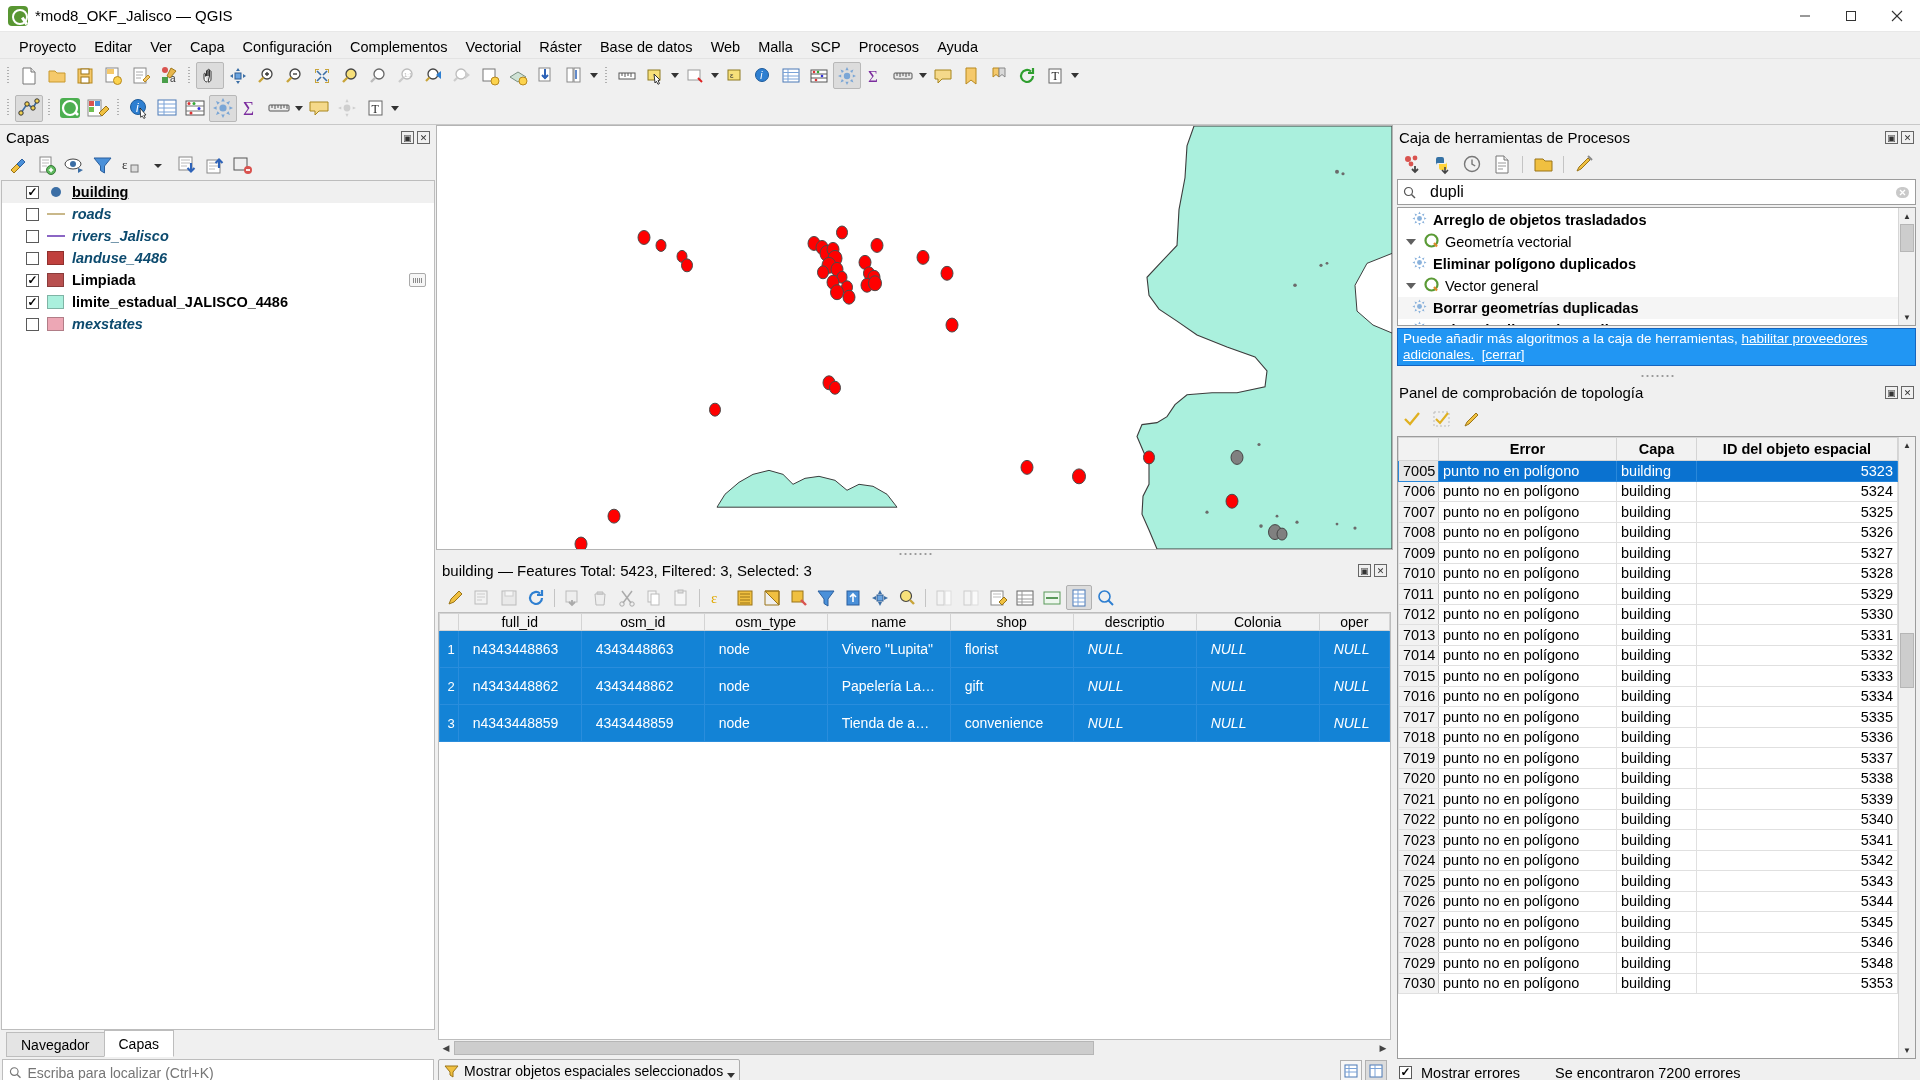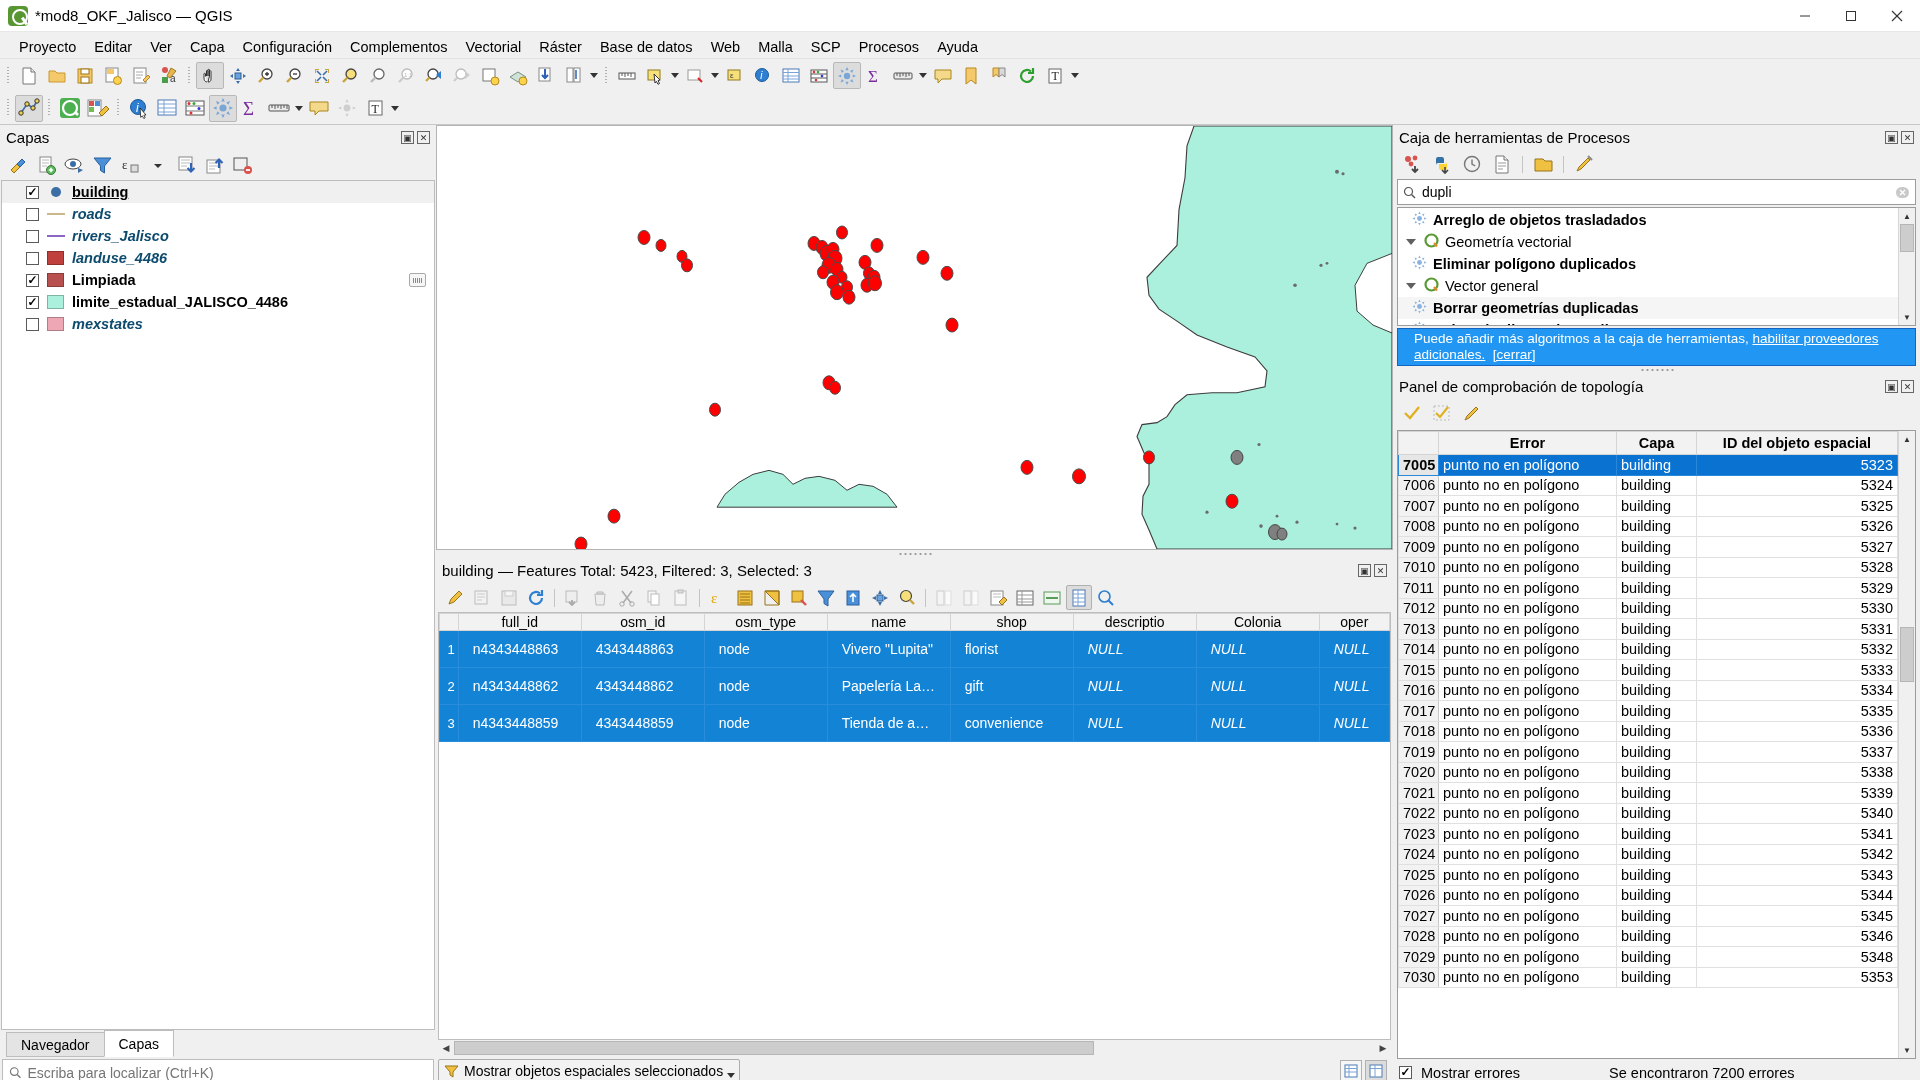--- a/index.html
+++ b/index.html
@@ -117,52 +117,52 @@
   .arb{width:22px;height:22px;border:1px solid #b0b0b0;background:#f6f6f6;display:flex;align-items:center;justify-content:center;}
   .arb.sel{background:#dcdcdc;}
   
   .rightpanel{ width:527px; flex:0 0 527px; display:flex; flex-direction:column; background:#f0f0f0;}
   .proc-toolbar{ height:29px; display:flex;align-items:center;gap:2px;padding-left:5px;}
   .ptb{ width:28px;height:25px;display:flex;align-items:center;justify-content:center;flex:0 0 auto;}
   .ptb.sep{width:9px;}
   .ptb.sep:after{content:"";width:1px;height:17px;background:#c4c4c4;}
   .searchbox{ height:26px;margin:0 4px; background:#fff;border:1px solid #9c9c9c;
               display:flex;align-items:center;padding:0 5px;gap:6px;}
-  .searchbox input{border:0;outline:0;font-size:14px;font-family:inherit;flex:1;background:transparent;}
+  .searchbox input{border:0;outline:0;font-size:16px;font-family:inherit;flex:1;background:transparent;margin-left:8px;}
   .algolist{ background:#fff;border:1px solid #9c9c9c;margin:2px 4px 0 4px;flex:0 0 119px;
              display:flex; overflow:hidden;}
   .algo-inner{flex:1; padding-top:1px;}
   .arow{ height:22px; display:flex;align-items:center;gap:6px;font-size:14.5px;padding-left:6px;}
   .arow.hl{ background:#f5f5f5;}
   .arow.ind1{ padding-left:14px;font-weight:bold;}
   .arow.ind0{ padding-left:8px;}
   .tri{width:0;height:0;border-left:5px solid transparent;border-right:5px solid transparent;
        border-top:6px solid #606060; flex:0 0 auto; margin-right:2px;}
   .vscroll{ width:17px; background:#f0f0f0; border-left:1px solid #d6d6d6;
             display:flex;flex-direction:column;}
   .vs-btn{height:16px;display:flex;align-items:center;justify-content:center;font-size:8px;color:#333;}
   .vs-track{flex:1;position:relative;background:#f0f0f0;}
   .vs-thumb{position:absolute;left:1px;right:1px;background:#cdcdcd;border:1px solid #b6b6b6;}
-  .msgbar{ background:#2196f3; border:1px solid #1565c0; margin:2px 4px 0 4px; padding:2px 16px;
+  .msgbar{ background:#2196f3; border:1px solid #1565c0; margin:2px 4px 6px 4px; padding:2px 5px;
            color:#fff; font-size:13.5px; line-height:16px;}
   .msgbar a{ color:#fff; text-decoration:underline;}
   .splitter{ height:8px; display:flex;align-items:center;justify-content:center;}
   .splitter:after{content:"";width:34px;height:4px;
     background-image:radial-gradient(circle,#9a9a9a 1px,transparent 1.2px);
     background-size:5px 4px;}
   .topo-toolbar{height:27px;display:flex;align-items:center;gap:4px;padding-left:6px;}
   .topolist{ flex:1; margin:4px 4px 0 4px; border:1px solid #9c9c9c; background:#fff;
              display:flex; overflow:hidden; min-height:0;}
   table.ttable{border-collapse:collapse;width:100%;table-layout:fixed;font-size:14.5px;}
   table.ttable th{background:#f2f2f2;border:1px solid #d4d4d4;height:23px;font-weight:bold;font-size:14.5px;}
   table.ttable td{border:1px solid #e0e0e0;height:20.5px;padding:0 4px;white-space:nowrap;}
   table.ttable td.rowhdr{background:#f2f2f2;text-align:right;border-right:1px solid #c8c8c8;width:40px;padding-right:5px;}
   table.ttable td.fid{text-align:right;}
   table.ttable tr.selr td{background:#0a72d0;color:#fff;border-color:#2a88da;}
-  table.ttable tr.selr td.rowhdr{background:#e6e6e6;color:#000;font-weight:bold;}
+  table.ttable tr.selr td.rowhdr{background:#e6e6e6;color:#000;font-weight:normal;}
   .topo-bottom{height:27px;display:flex;align-items:center;gap:9px;padding-left:6px;font-size:14.5px;}
   .chk{width:13px;height:13px;border:1px solid #5a5a5a;background:#fff;
        display:flex;align-items:center;justify-content:center;flex:0 0 auto;}
   .chk.on:after{content:"✓";font-size:12px;line-height:11px;font-weight:bold;}
 </style>
 </head>
 <body>
 
 <div class="titlebar">
   <div class="qgis-logo"></div>
@@ -1333,16 +1333,16 @@
         <div class="vs-btn">▲</div>
         <div class="vs-track">
             <div class="vs-thumb" style="top:180px;height:55px"></div>
           </div>
         <div class="vs-btn">▼</div>
       </div>
     </div>
     <div class="topo-bottom">
       <div class="chk on"></div>
       <span>Mostrar errores</span>
-      <span style="margin-left:80px">Se encontraron 7200 errores</span>
+      <span style="margin-left:26px">Se encontraron 7200 errores</span>
     </div>
   </div>
 </div>
 
 </body></html>

